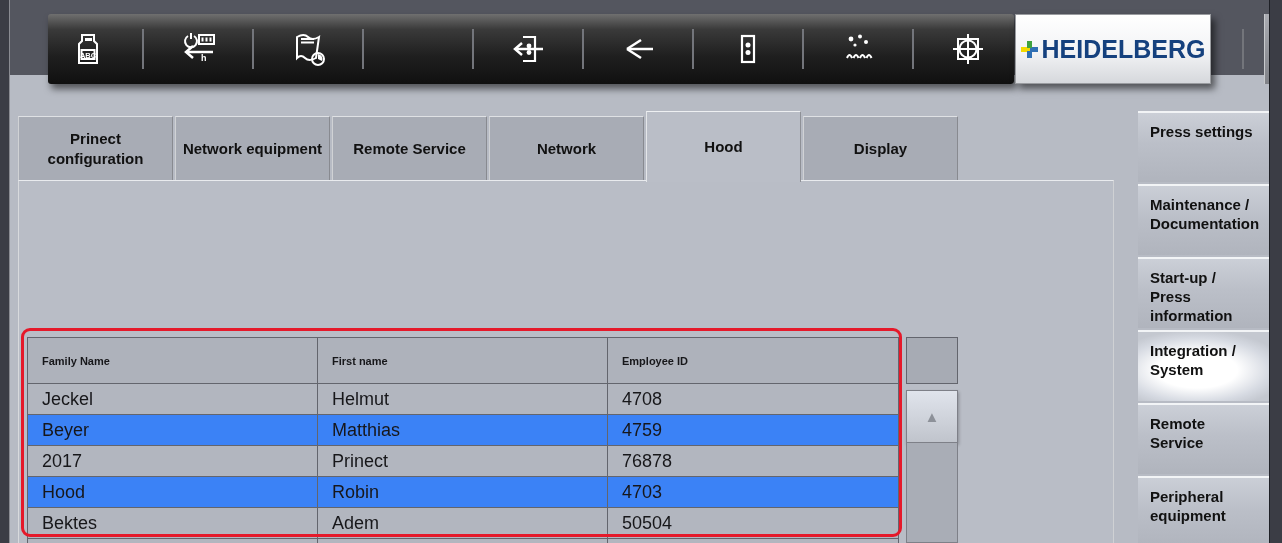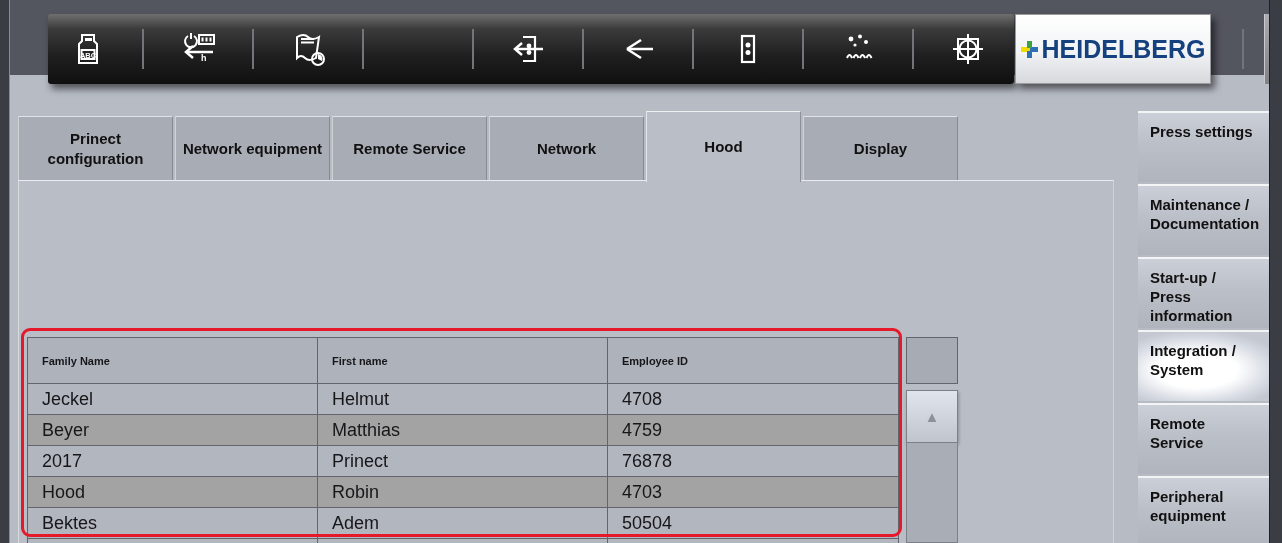--- a/index.html
+++ b/index.html
@@ -89,21 +89,21 @@
   .t-row { display:flex; }
   .t-cell {
     width:290px; flex:0 0 auto; border-right:1px solid #63656d; border-bottom:1px solid #63656d;
     padding:0 14px; display:flex; align-items:center;
     font-size:18px; color:#17171a; overflow:hidden; white-space:nowrap;
   }
   .t-cell:last-child { width:290px; border-right:none; }
   .t-head .t-cell { height:46px; font-weight:bold; font-size:11px; background:#aeb2bb; }
   .t-data .t-cell { height:31px; }
   .row-light .t-cell { background:#b2b6bf; }
-  .row-dark  .t-cell { background:#a3a3a3; }
+  .row-dark  .t-cell { background:#3b82f6; }
   .row-partial .t-cell { height:5px; background:#b2b6bf; }
 
   
   .scroll-head {
     position:absolute; left:906px; top:337px; width:52px; height:47px;
     background:#a7abb4; border:1px solid #63656d; z-index:5;
   }
   .scroll-up-btn {
     position:absolute; left:906px; top:390px; width:52px; height:53px;
     background:linear-gradient(180deg,#e0e4ec 0%,#cdd1d9 60%,#c0c4cc 100%);

